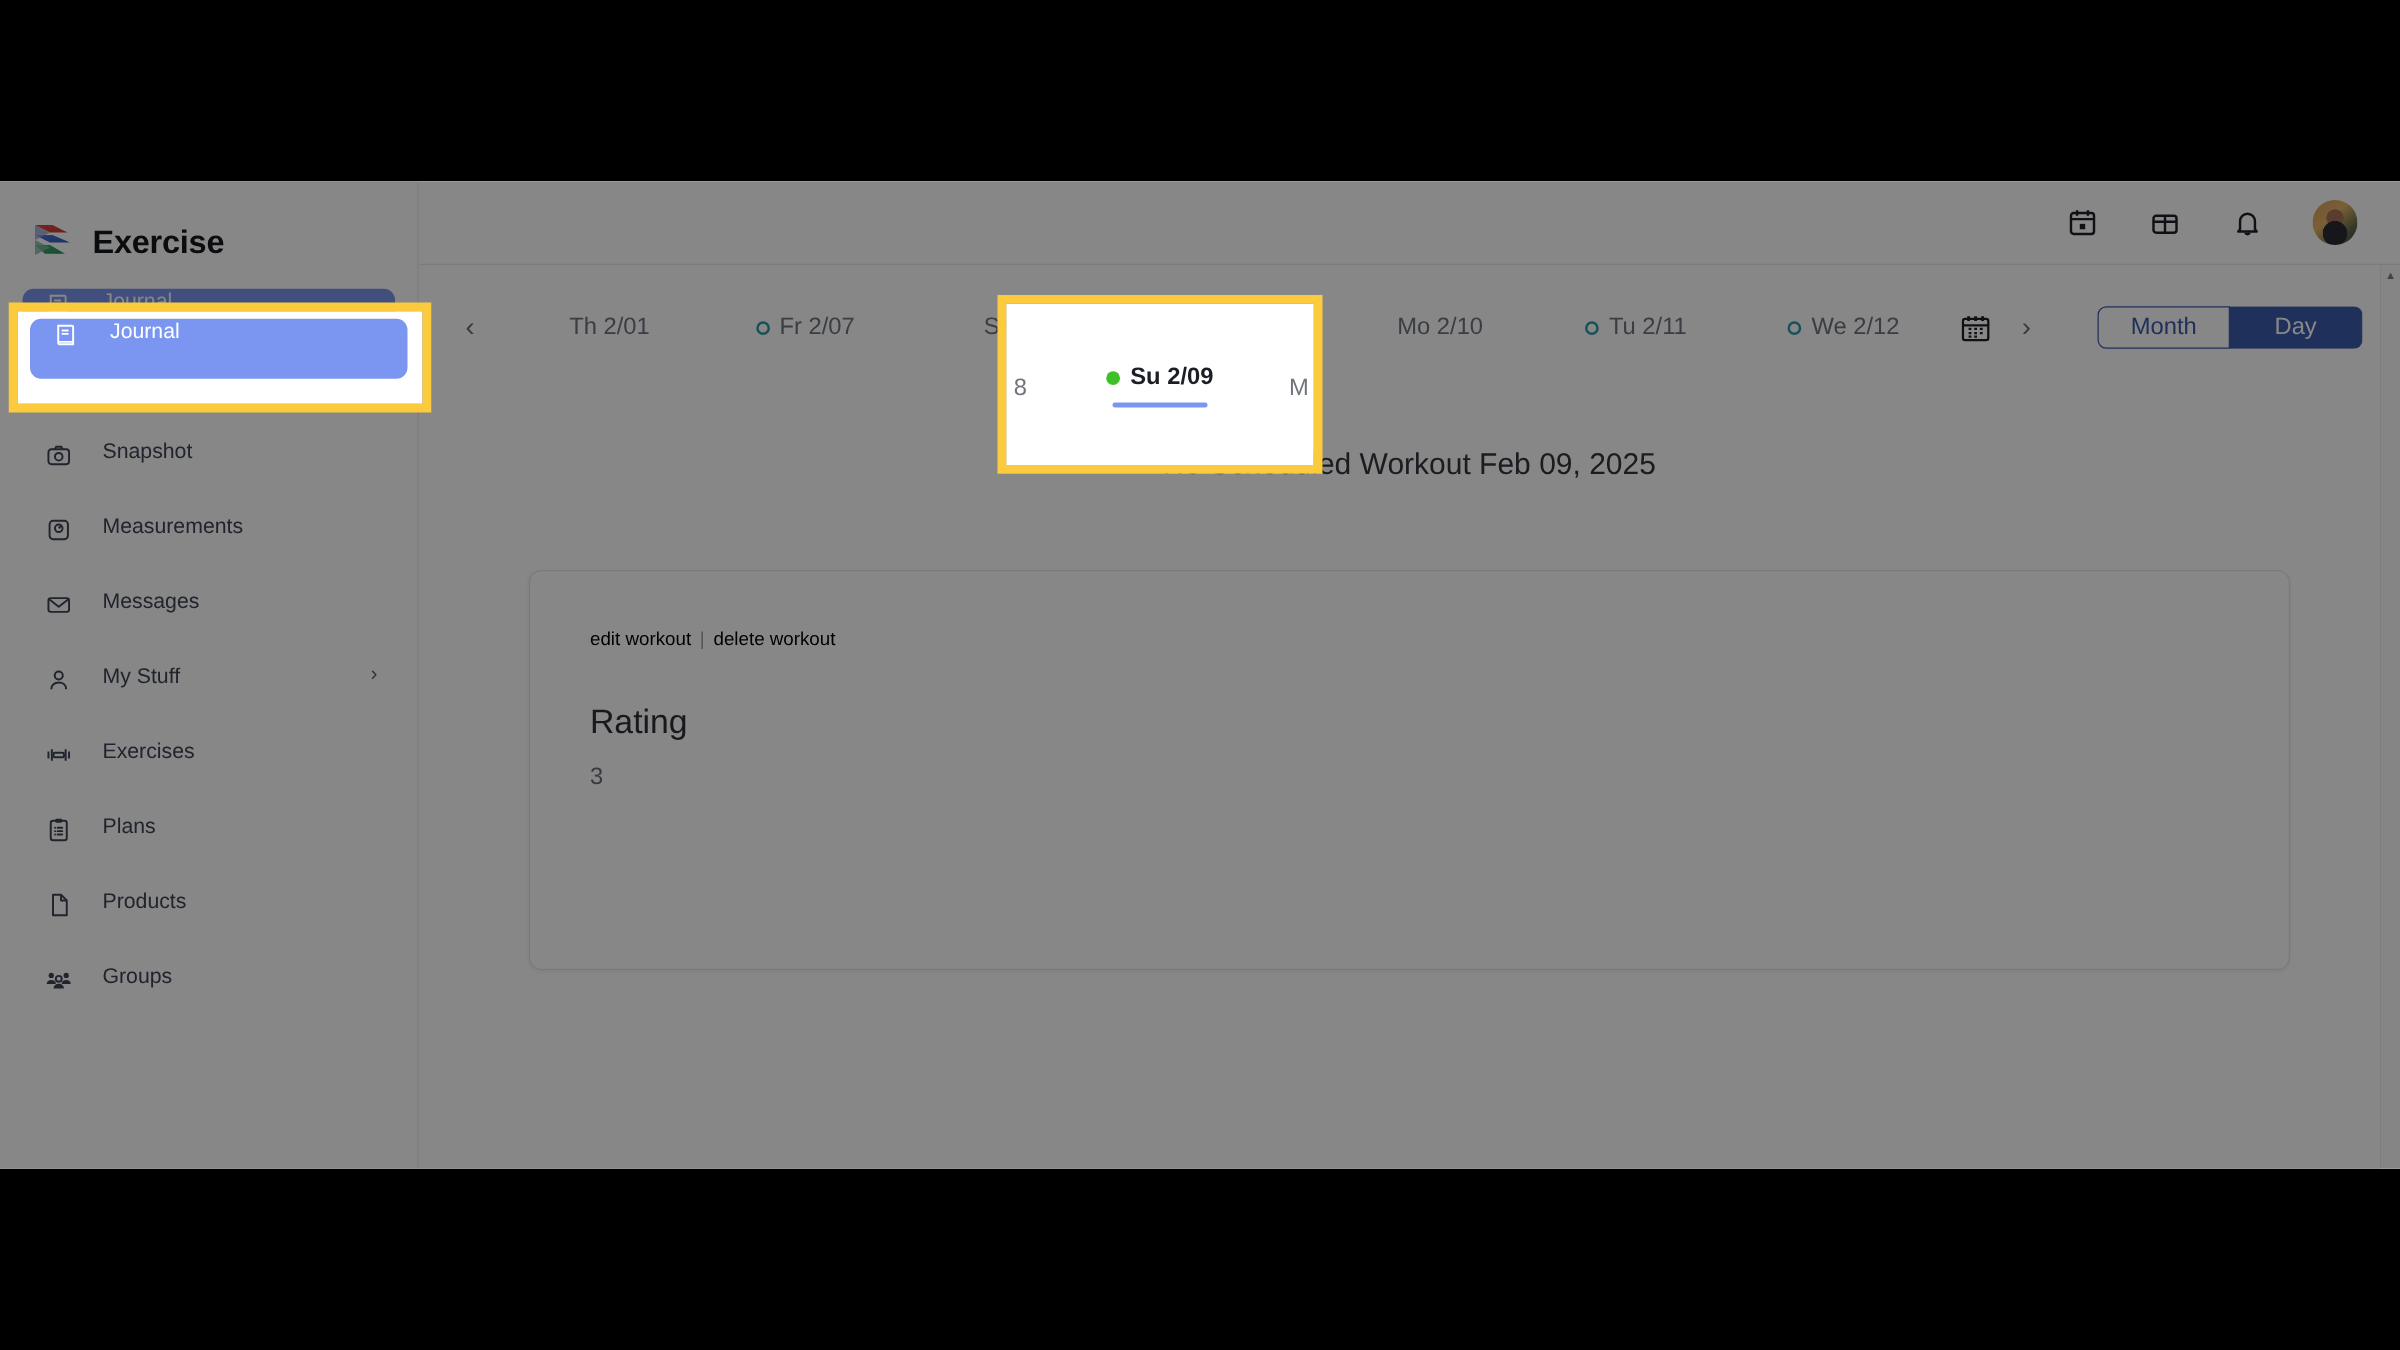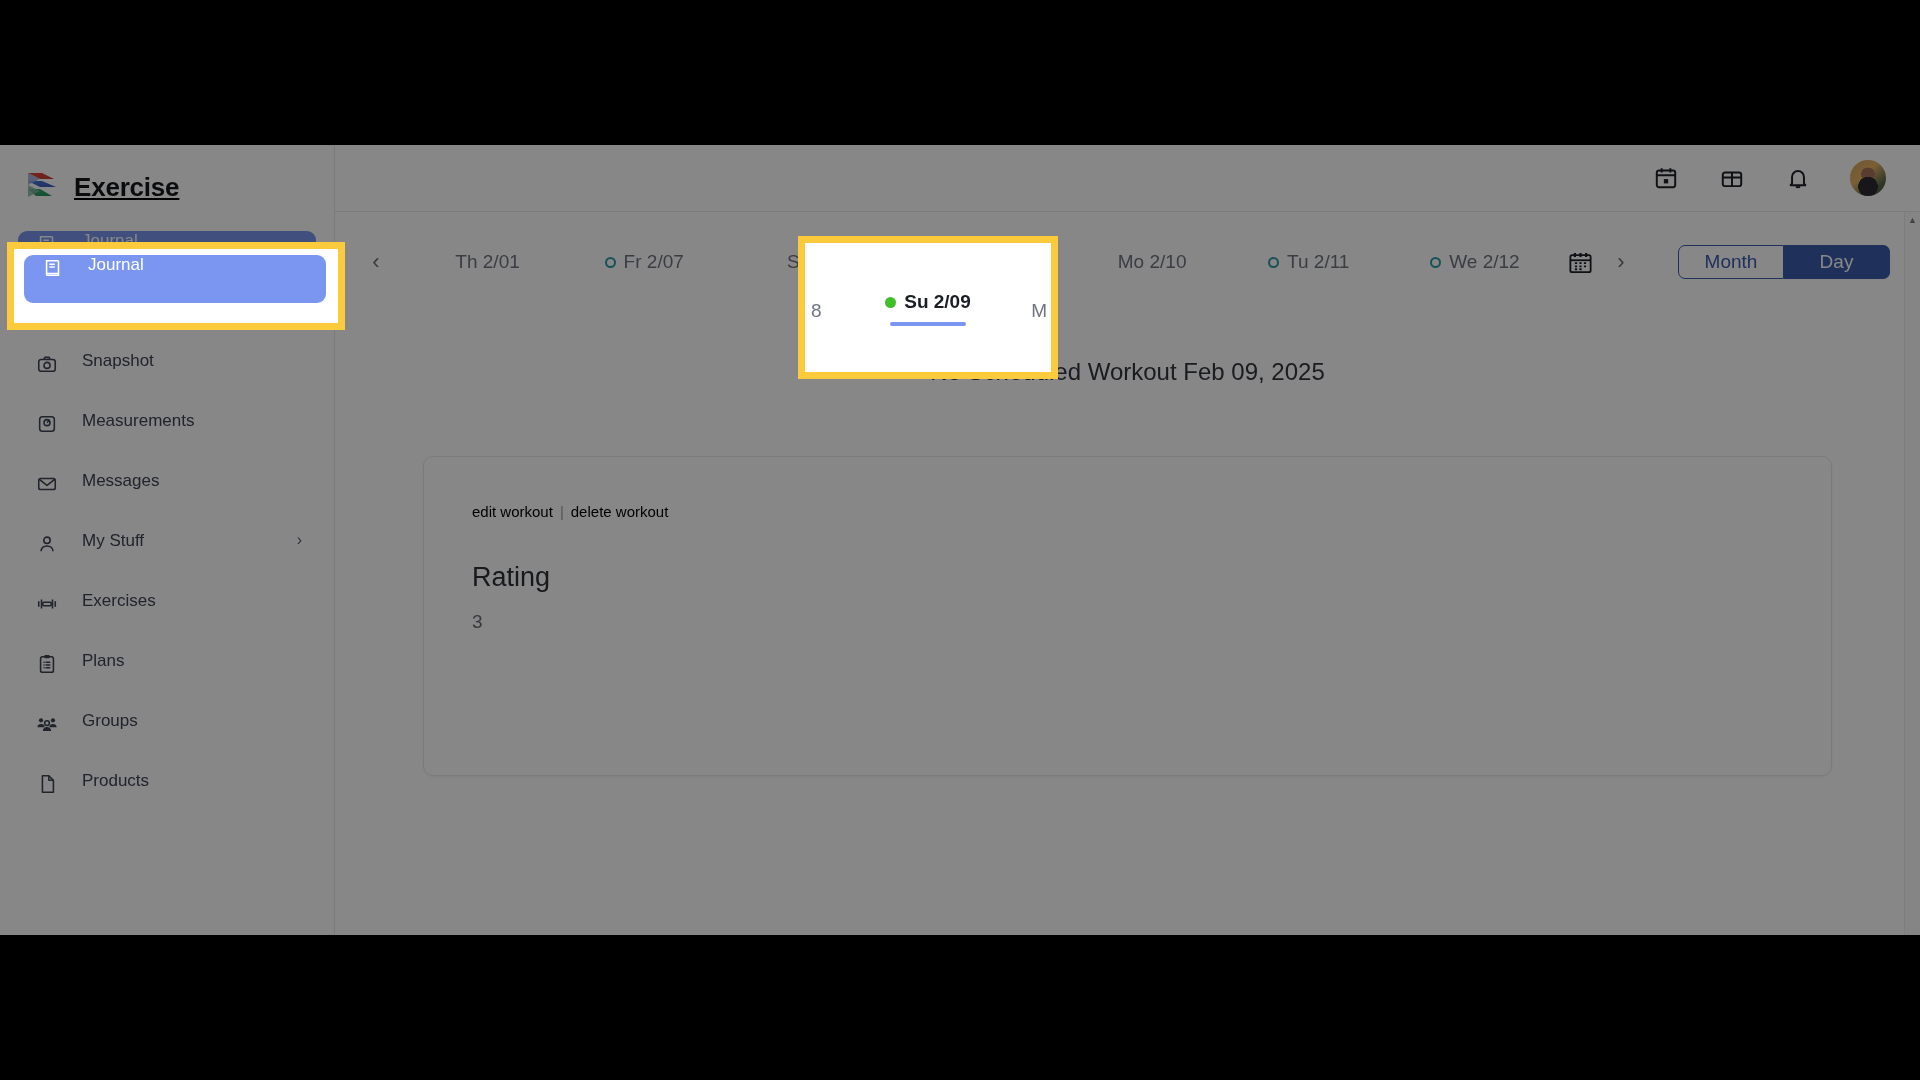--- a/index.html
+++ b/index.html
@@ -36,24 +36,23 @@
 
   
   #sidebar {
     position: absolute; left: 0; top: 0;
     width: 335px; height: 790px;
     background: #ffffff;
     border-right: 1px solid #e6e6e9;
     padding-top: 6px;
   }
   .brand {
-    display: flex; align-items: center; gap: 14px;
+    display: flex; align-items: flex-end; gap: 14px;
     padding: 14px 0 14px 26px;
     height: 72px;
-    text-decoration: underline;
   }
   .brand-logo { width: 34px; height: 30px; flex: none; }
   .brand-name {
     font-size: 26px; font-weight: 700; color: #15171c;
     letter-spacing: -0.2px;
   }
 
   .nav { padding: 8px 18px 0 18px; }
   .nav-item {
     display: flex; align-items: flex-start;
@@ -382,40 +381,40 @@
               <rect x="5" y="4" width="14" height="17" rx="2"></rect>
                 <rect x="9" y="2.2" width="6" height="3.4" rx="1" fill="currentColor" stroke="none"></rect>
               <path d="M8.8 10h.01M11 10h4M8.8 13h.01M11 13h4M8.8 16h.01M11 16h4" stroke-linecap="round"></path>
             </svg>
           </span>
           <span class="lbl">Plans</span>
         </div>
 
         <div class="nav-item">
           <span class="ic">
+            <svg viewBox="0 0 24 24" width="22" height="22" fill="none" stroke="currentColor" stroke-width="1.7" stroke-linejoin="round">
+              <path d="M7 3h7l5 5v13H7z"></path>
+                <path d="M14 3v5h5"></path>
+            </svg>
+          </span>
+          <span class="lbl">Products</span>
+        </div>
+
+        <div class="nav-item">
+          <span class="ic">
             <svg viewBox="0 0 24 24" width="22" height="22" fill="currentColor">
               <circle cx="5.5" cy="8" r="2.3"></circle>
                 <circle cx="18.5" cy="8" r="2.3"></circle>
               <path d="M1.5 15.5c0-2.2 1.8-3.4 4-3.4s4 1.2 4 3.4z"></path>
               <path d="M14.5 15.5c0-2.2 1.8-3.4 4-3.4s4 1.2 4 3.4z"></path>
               <circle cx="12" cy="11" r="2.6" fill="none" stroke="currentColor" stroke-width="1.7"></circle>
               <path d="M7.5 19.5c0-2.6 2-4.2 4.5-4.2s4.5 1.6 4.5 4.2z"></path>
             </svg>
           </span>
           <span class="lbl">Groups</span>
-        </div>
-
-        <div class="nav-item">
-          <span class="ic">
-            <svg viewBox="0 0 24 24" width="22" height="22" fill="none" stroke="currentColor" stroke-width="1.7" stroke-linejoin="round">
-              <path d="M7 3h7l5 5v13H7z"></path>
-                <path d="M14 3v5h5"></path>
-            </svg>
-          </span>
-          <span class="lbl">Products</span>
         </div>
       </div>
     </div>
 
     <div id="main">
 
       <div id="topbar">
         <span class="hicon">
           <svg viewBox="0 0 24 24" width="26" height="26" fill="none" stroke="currentColor" stroke-width="1.8">
             <rect x="3.5" y="5" width="17" height="15.5" rx="2"></rect>

